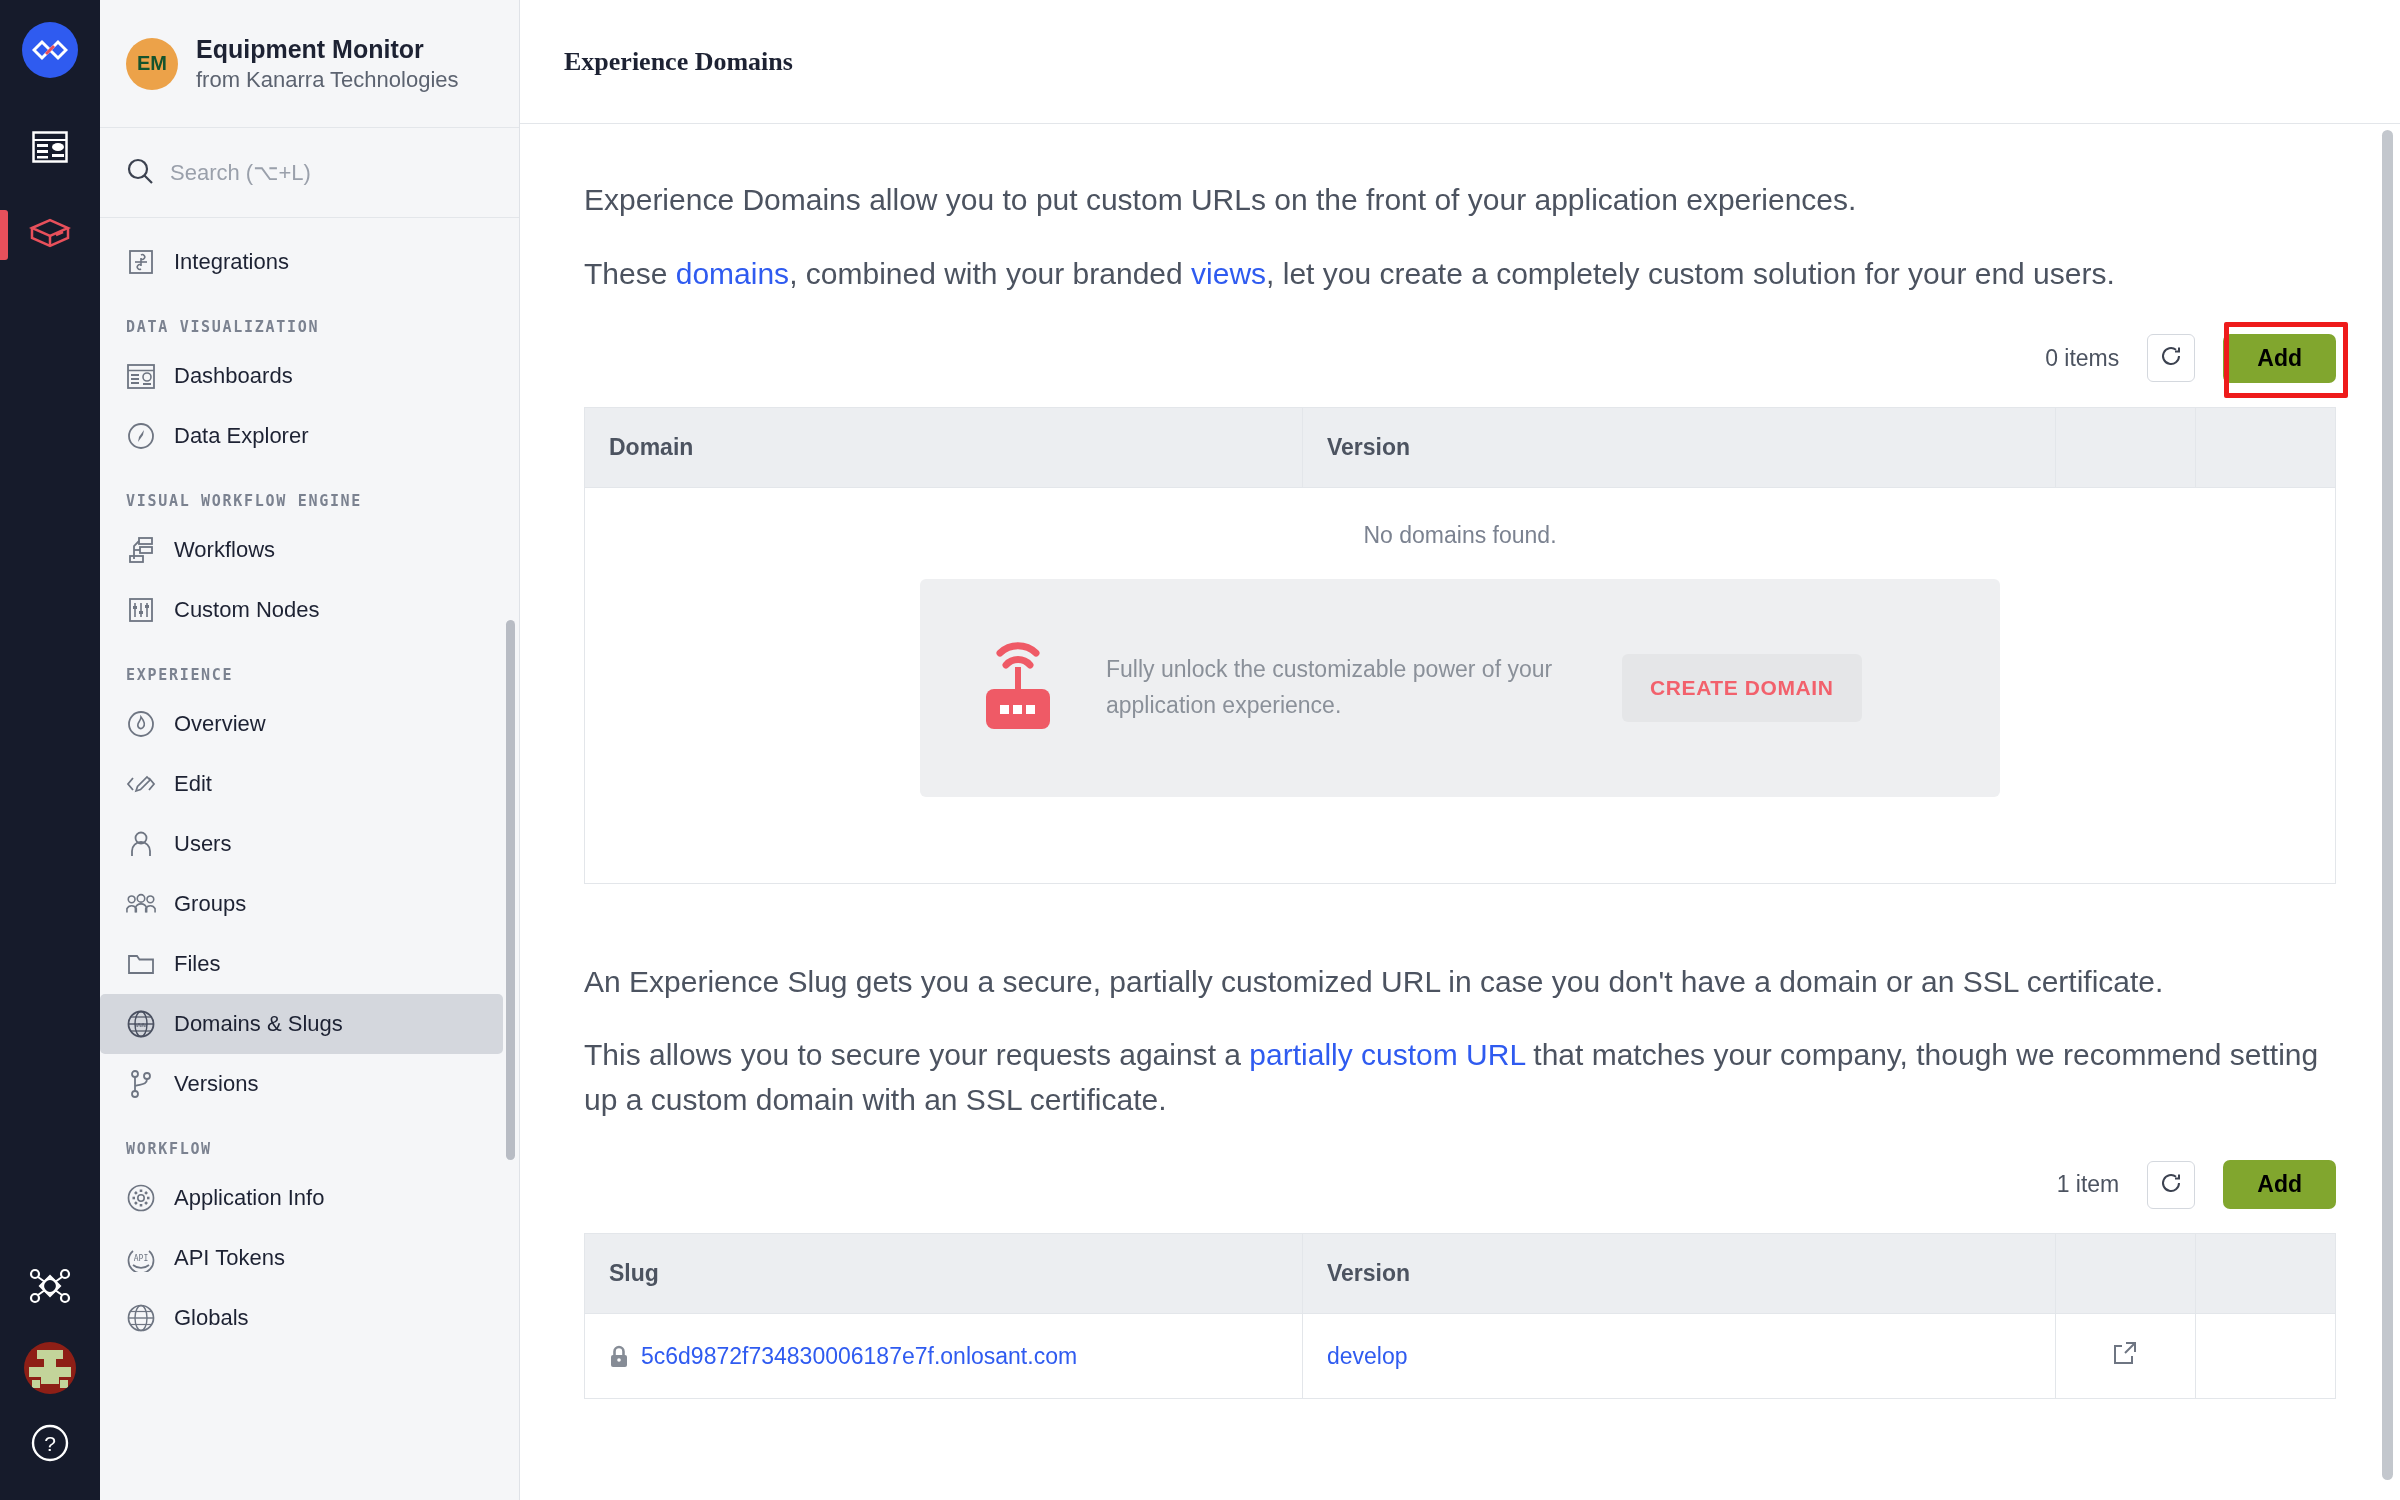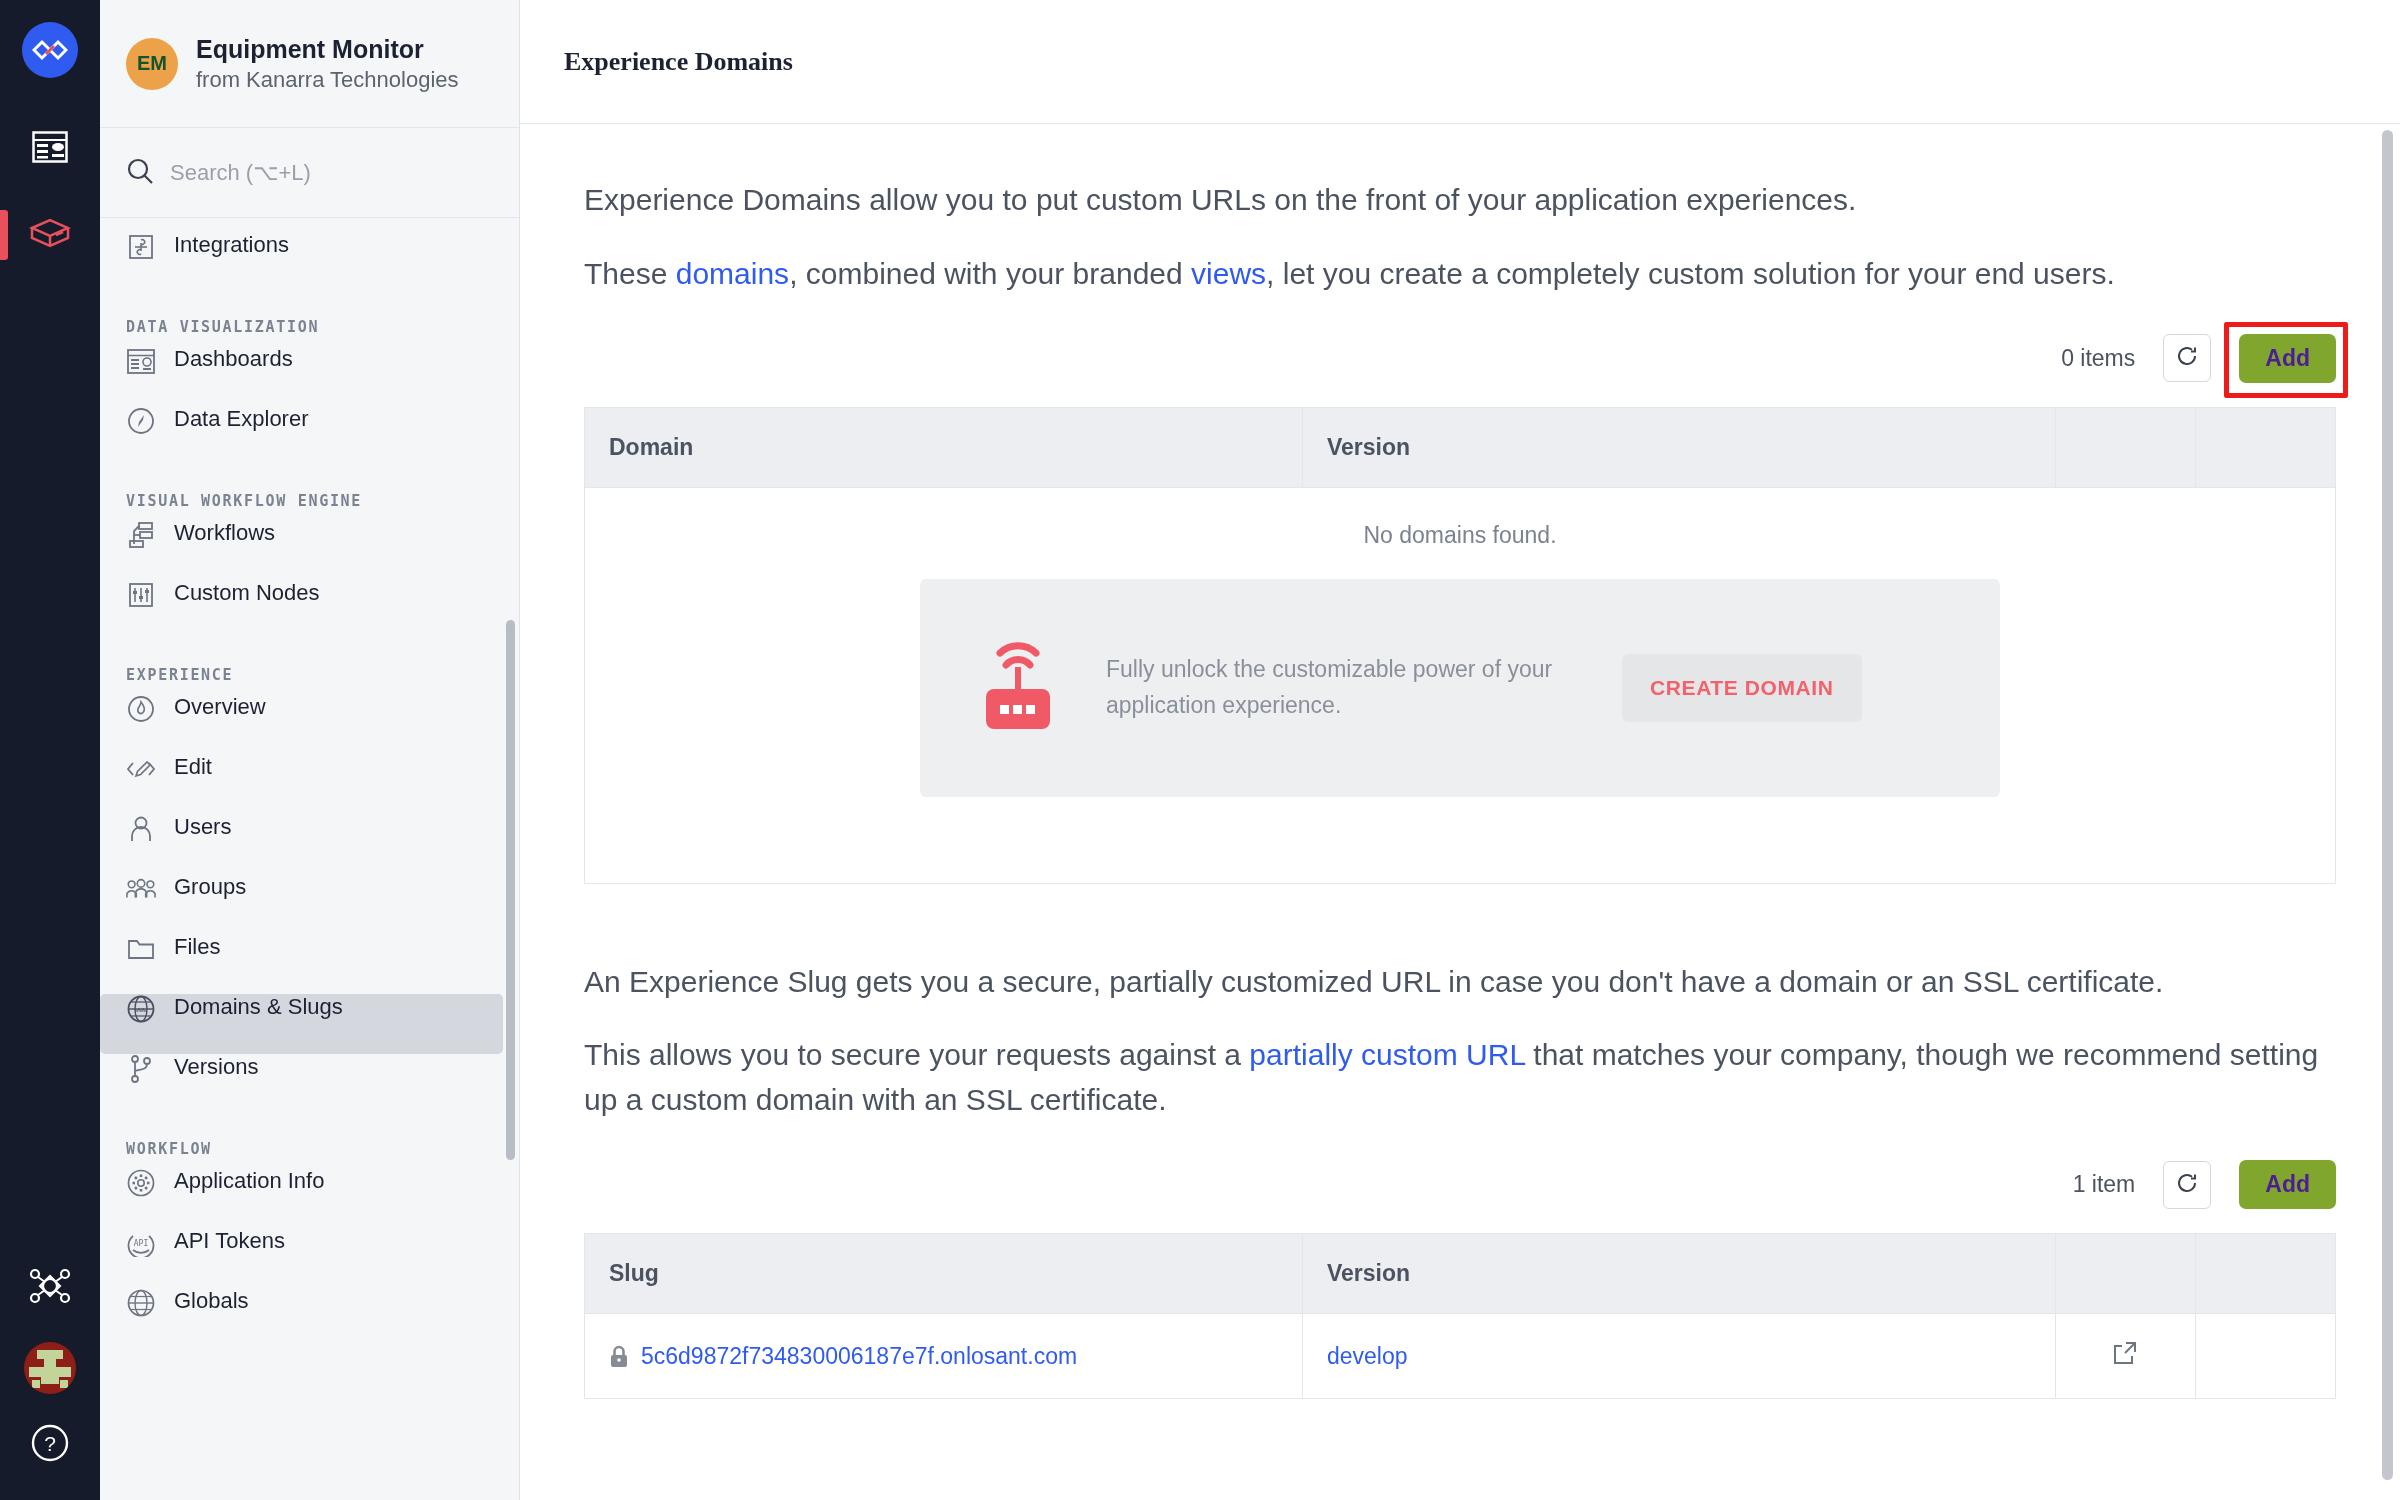--- a/index.html
+++ b/index.html
@@ -60,21 +60,21 @@
   }
   .search-input::placeholder { color: #9aa0ab; }
 
   .nav { padding-top: 14px; }
   .nav-group-label {
     font-size: 15px; letter-spacing: 1.7px; color: #7b8290;
     font-weight: 700; padding: 26px 0 10px 26px;
     font-family: "DejaVu Sans Mono", monospace;
   }
   .nav-item {
-    display: flex; align-items: flex-start; gap: 18px; height: 60px;
+    display: flex; align-items: center; gap: 18px; height: 60px;
     padding-left: 26px; margin-right: 16px; border-radius: 5px;
     position: relative; color: #1d2233; font-size: 22px; cursor: pointer;
   }
   .nav-item .ico { width: 30px; height: 30px; flex: 0 0 30px;
     display:flex; align-items:center; justify-content:center; }
   .nav-item.active { background: #d4d7dd; }
   .nav-item.active::before {
     content: ""; position: absolute; left: -26px; top: 0;
     width: 7px; height: 60px; background: #2f5bf0;
   }
@@ -106,22 +106,22 @@
     display: flex; align-items: center; justify-content: flex-end;
     gap: 28px; margin-top: 38px; position: relative;
   }
   .count { font-size: 23px; color: #4c5360; }
   .btn-refresh {
     width: 48px; height: 48px; border: 1px solid #d4d8de; border-radius: 6px;
     background: #fff; display: flex; align-items: center; justify-content: center;
     cursor: pointer;
   }
   .btn-add {
-    background: #81a62e; color: #4c1d95; font-size: 23px; font-weight: 700;
-    border: none; border-radius: 7px; padding: 11px 26px; cursor: pointer;
+    background: #81a62e; color: #000000; font-size: 23px; font-weight: 700;
+    border: none; border-radius: 7px; padding: 11px 34px; cursor: pointer;
     font-family: "Liberation Sans", sans-serif;
   }
   .highlight-box {
     position: absolute; right: -12px; top: -12px;
     width: 124px; height: 76px; border: 5px solid #ee1b1b;
     border-radius: 2px; pointer-events: none;
   }
 
   table.grid {
     width: 100%; border-collapse: collapse; margin-top: 24px;

